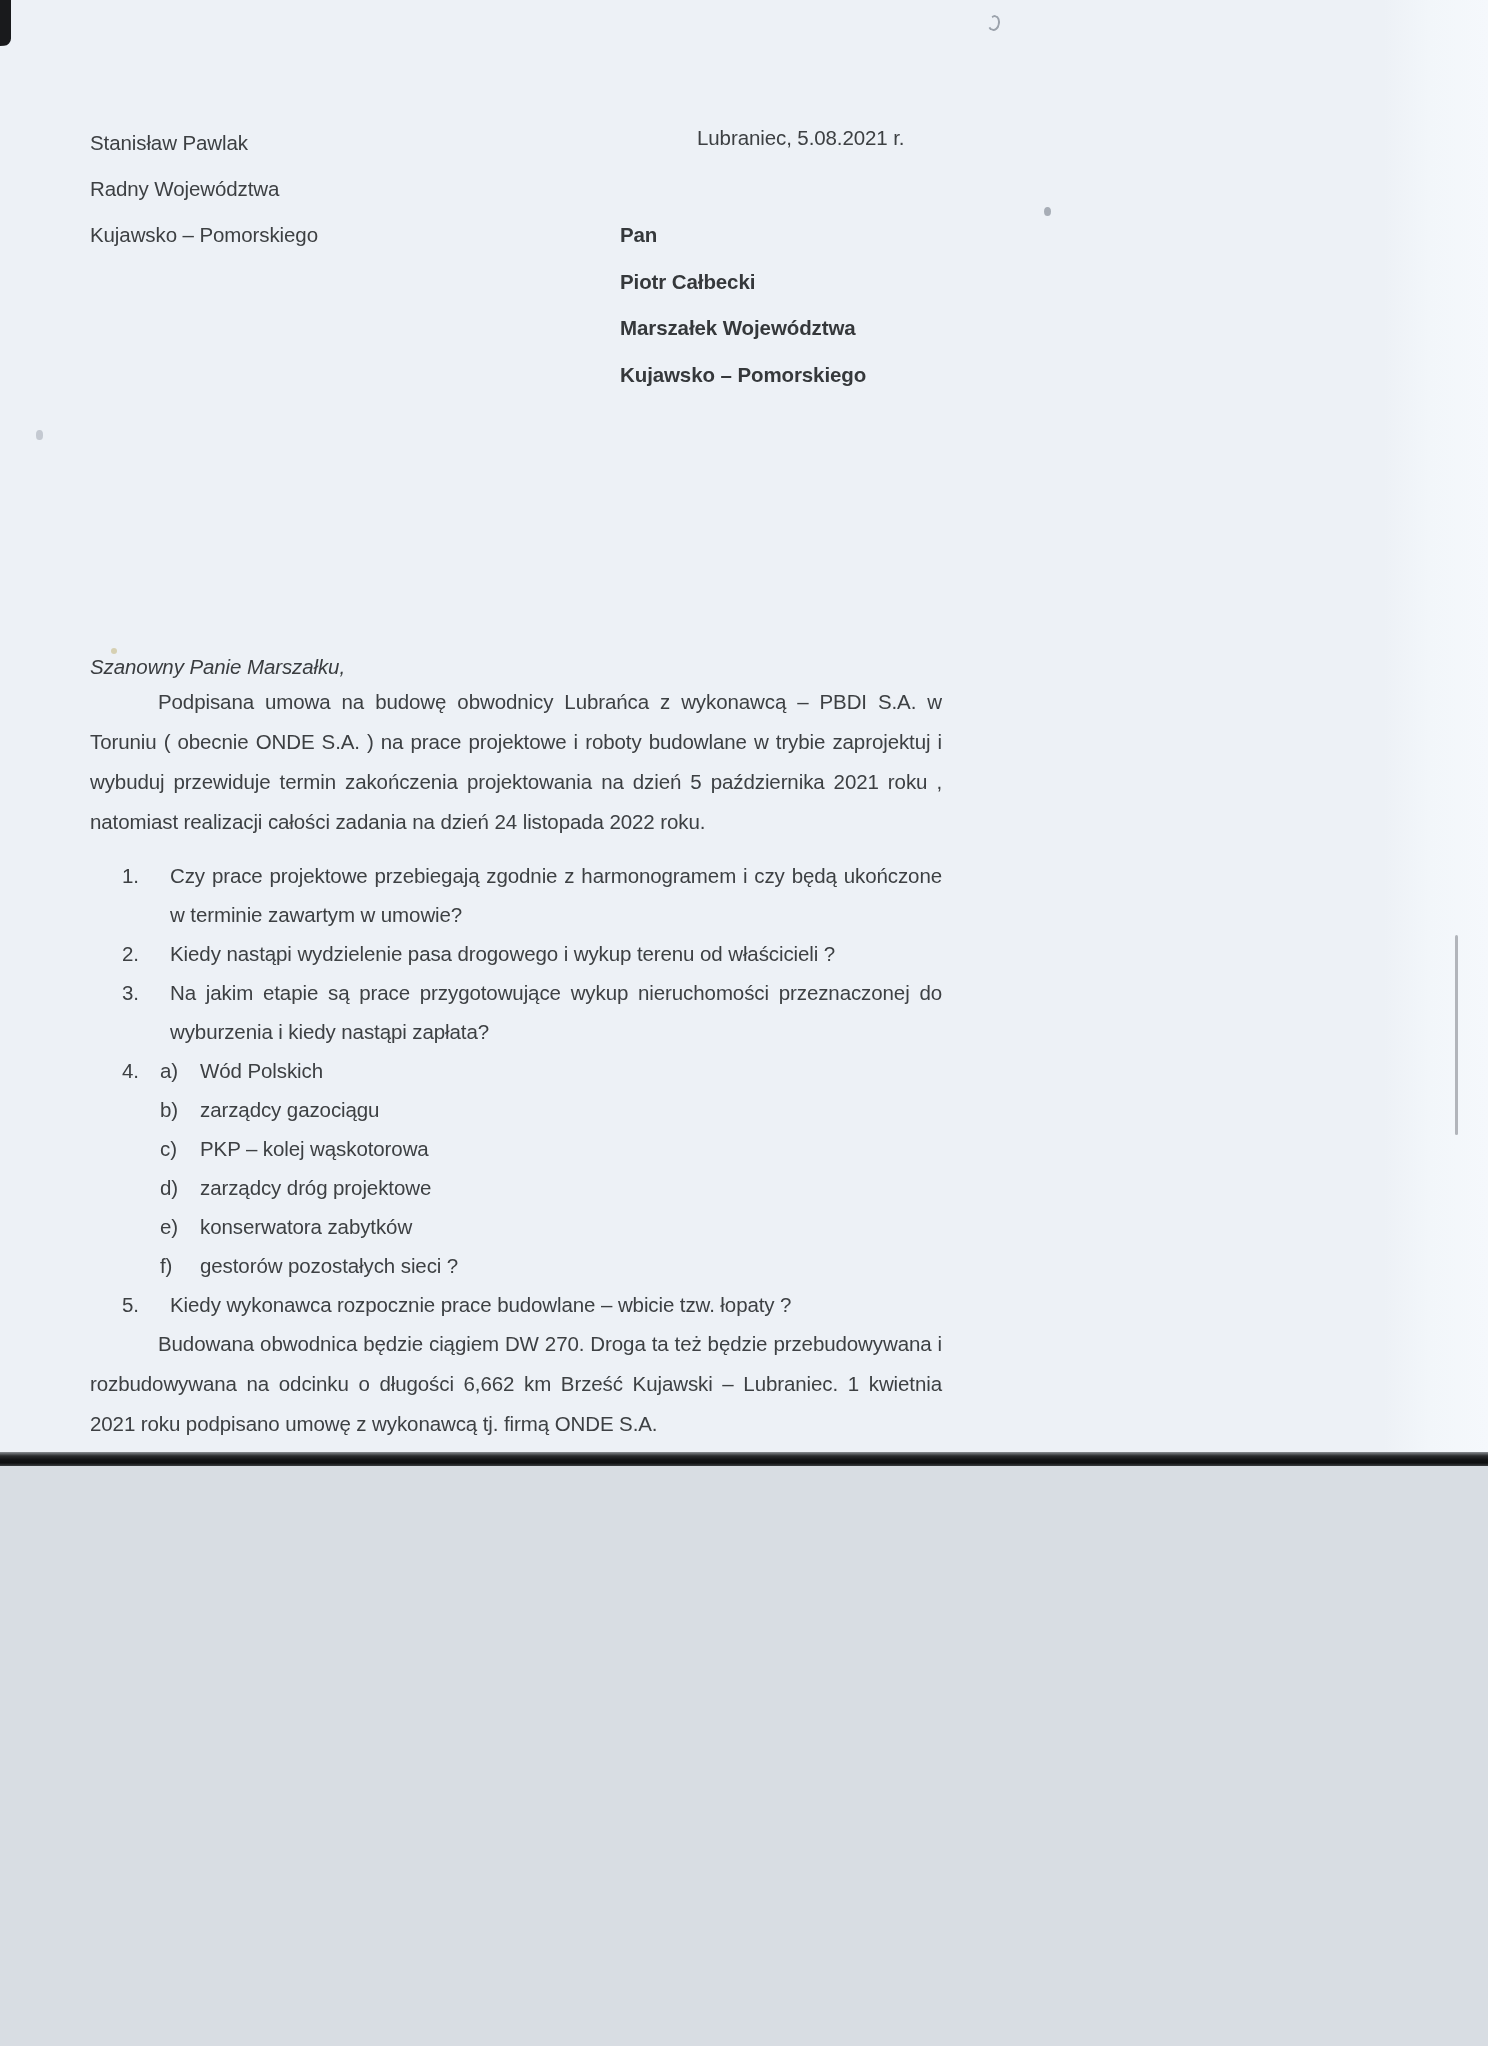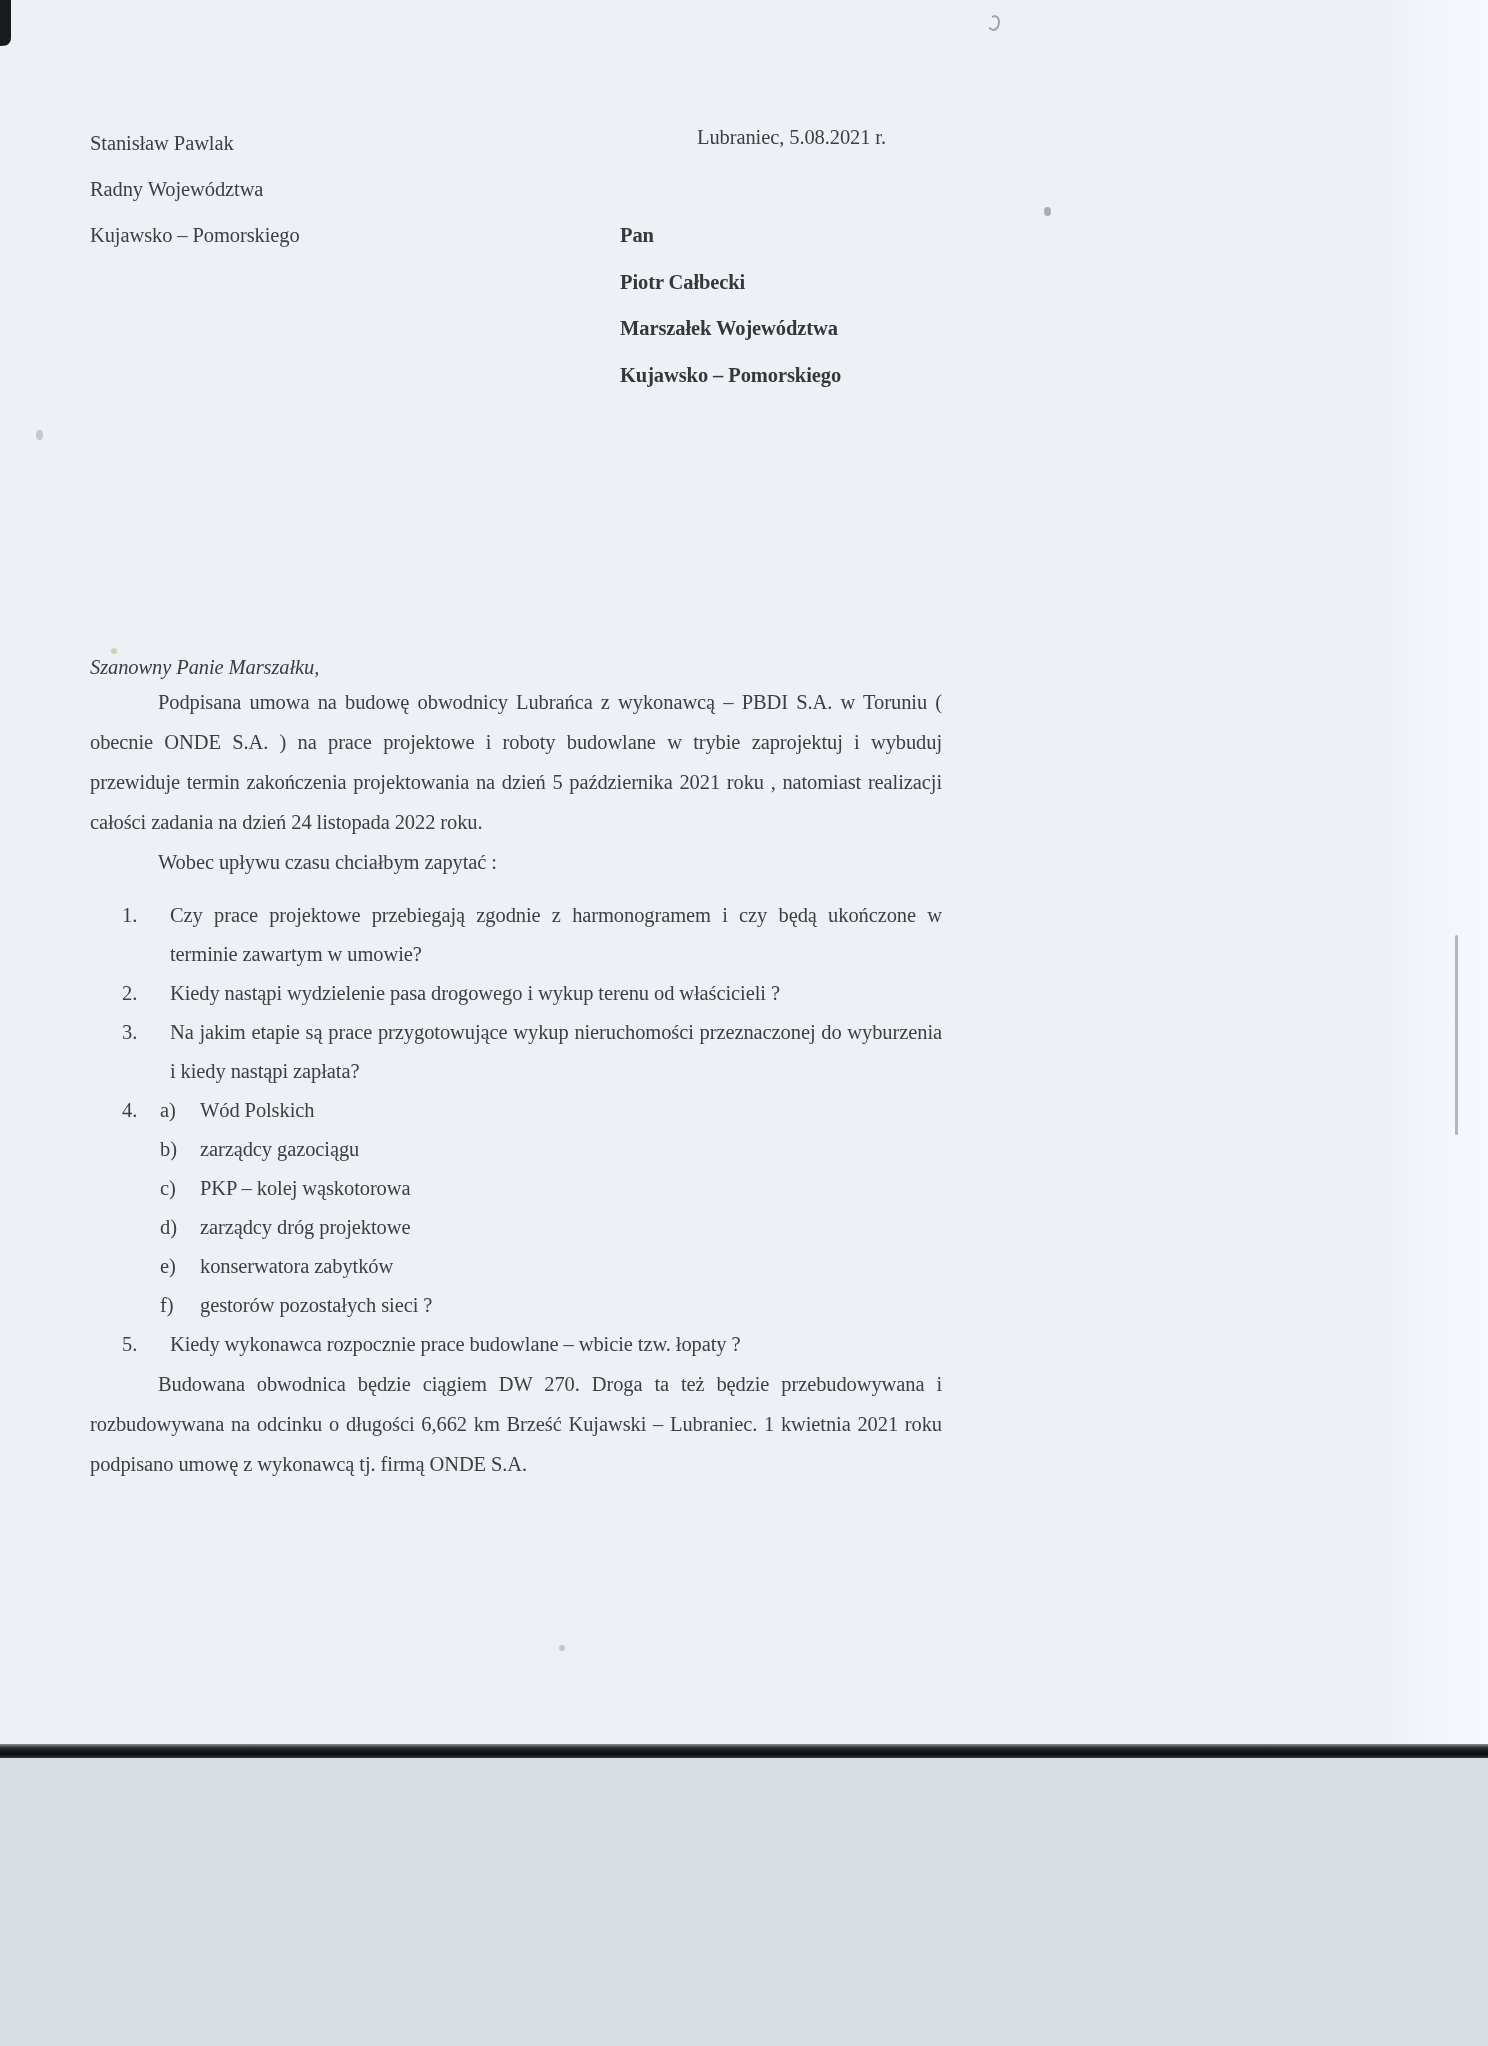--- a/index.html
+++ b/index.html
@@ -1,23 +1,23 @@
 <!DOCTYPE html>
 <html lang="pl"><head>
 <meta charset="utf-8">
 <style>
   html, body { margin: 0; padding: 0; background: #d8dde3; }
 
   .page {
     position: relative;
     width: 1488px;
-    height: 1758px;
+    height: 1466px;
     overflow: hidden;
     background: linear-gradient(90deg, #edf1f6 0%, #edf1f6 93%, #f2f6fa 96%, #f5f8fc 100%);
-    font-family: Liberation Serif, serif;
+    font-family: Liberation Sans, sans-serif;
     color: #3d4043;
     font-size: 20.5px;
     letter-spacing: -0.1px;
   }
   .page p { margin: 0; }
 
   
   .sender { position: absolute; left: 90px; top: 120px; }
   .sender p { line-height: 46px; }
 
@@ -112,21 +112,20 @@
     <p>Piotr Całbecki</p>
     <p>Marszałek Województwa</p>
     <p>Kujawsko – Pomorskiego</p>
   </div>
 
   <div class="body-block">
     <p class="salutation">Szanowny Panie Marszałku,</p>
 
     <p class="par justify indent">Podpisana umowa na budowę obwodnicy Lubrańca z wykonawcą – PBDI S.A. w Toruniu ( obecnie ONDE S.A. ) na prace projektowe i roboty budowlane w trybie zaprojektuj i wybuduj przewiduje termin zakończenia projektowania na dzień 5 października 2021 roku , natomiast realizacji całości zadania na dzień 24 listopada 2022 roku.</p>
 
-    <p class="par indent lead-in">Wobec upływu czasu chciałbym zapytać :</p>
 
     <ol class="qlist">
       <li class="qitem">
         <span class="qnum">1.</span>
         <span class="qtext">Czy prace projektowe przebiegają zgodnie z harmonogramem i czy będą ukończone w terminie zawartym w umowie?</span>
       </li>
       <li class="qitem">
         <span class="qnum">2.</span>
         <span class="qtext">Kiedy nastąpi wydzielenie pasa drogowego i wykup terenu od właścicieli ?</span>
       </li>

